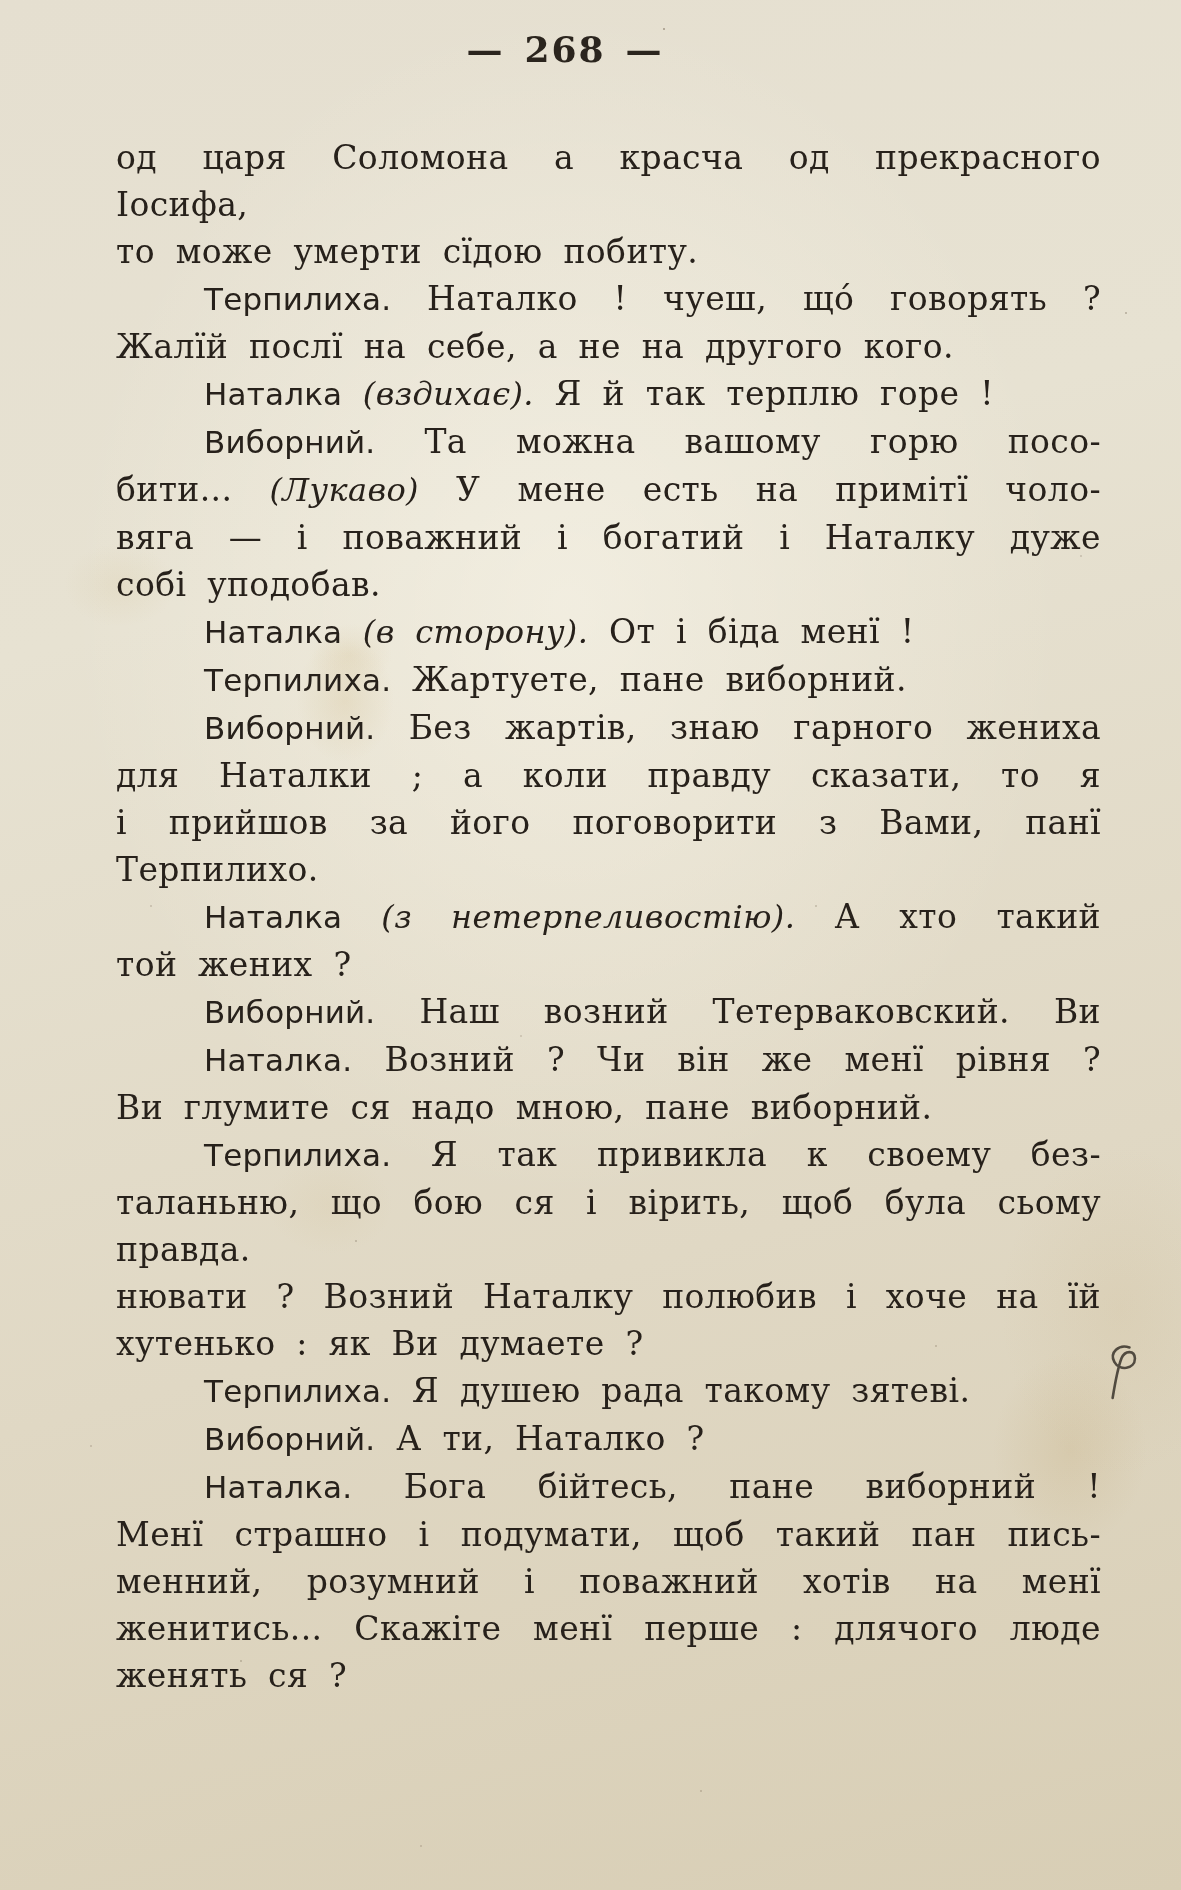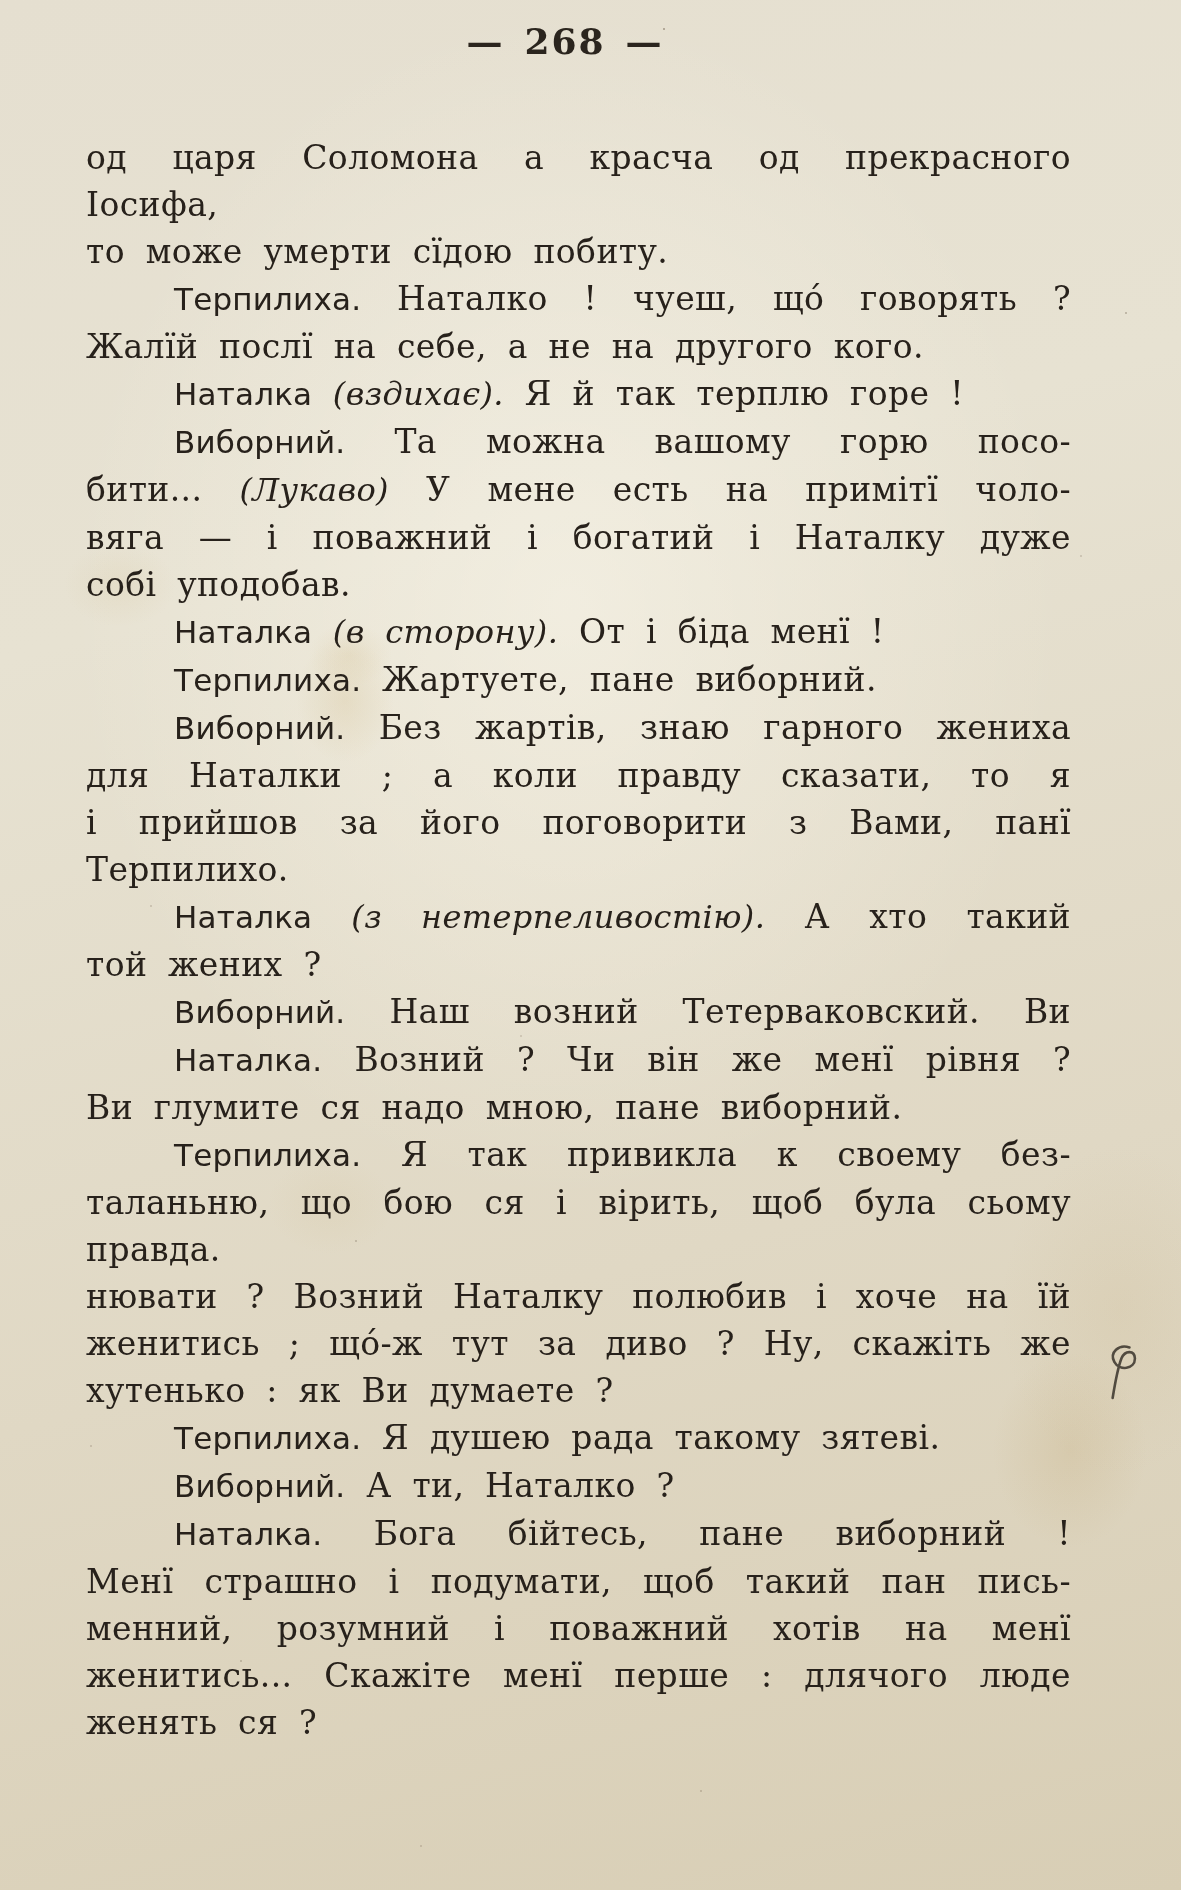--- a/index.html
+++ b/index.html
@@ -15,32 +15,32 @@
       radial-gradient(ellipse 60px 45px at 350px 655px, rgba(197,168,105,0.14), transparent 70%),
       radial-gradient(ellipse 110px 140px at 1070px 1450px, rgba(186,155,95,0.18), transparent 70%),
       radial-gradient(ellipse 160px 220px at 1120px 1310px, rgba(186,155,95,0.10), transparent 75%),
       radial-gradient(ellipse 80px 60px at 120px 585px, rgba(200,175,115,0.12), transparent 70%),
       radial-gradient(ellipse 90px 70px at 330px 1205px, rgba(200,175,115,0.10), transparent 70%),
       radial-gradient(ellipse 60% 45% at 48% 32%, rgba(255,252,242,0.45), transparent 70%),
       linear-gradient(165deg, #e5dfd0 0%, #e7e2d2 30%, #e0d8c4 65%, #d8ceb5 100%);
   }
   .header {
     position: absolute;
-    left: 0; top: 20px;
+    left: 0; top: 28px;
     width: 1130px;
     text-align: center;
     font-size: 36px;
     font-weight: bold;
     letter-spacing: 2px;
     color: #2b251e;
   }
   .header .num { margin: 0 20px; }
   .text-block {
     position: absolute;
-    left: 86px;
+    left: 116px;
     top: 134px;
     width: 985px;
     font-size: 33px;
     line-height: 47px;
     word-spacing: 0.30em;
     letter-spacing: 0.4px;
   }
   .line { white-space: normal; }
   .line.justify { text-align: justify; text-align-last: justify; }
   .line.indent { text-indent: 88px; }
@@ -111,21 +111,20 @@
       <div class="line"><span class="seg-body">Терпилихо.</span></div>
       <div class="line indent justify"><span class="seg-speaker">Наталка</span><span class="seg-stage"> (з нетерпеливостію).</span><span class="seg-body"> А хто такий</span></div>
       <div class="line"><span class="seg-body">той жених ?</span></div>
       <div class="line indent justify"><span class="seg-speaker">Виборний.</span><span class="seg-body"> Наш возний Тетерваковский. Ви</span></div>
       <div class="line indent justify"><span class="seg-speaker">Наталка.</span><span class="seg-body"> Возний ? Чи він же менї рівня ?</span></div>
       <div class="line"><span class="seg-body">Ви глумите ся надо мною, пане виборний.</span></div>
       <div class="line indent justify"><span class="seg-speaker">Терпилиха.</span><span class="seg-body"> Я так привикла к своему без-</span></div>
       <div class="line justify"><span class="seg-body">таланьню, що бою ся і вірить, щоб була сьому</span></div>
       <div class="line"><span class="seg-body">правда.</span></div>
       <div class="line justify"><span class="seg-body">нювати ? Возний Наталку полюбив і хоче на їй</span></div>
-      <div class="line justify"><span class="seg-body">женитись ; що́-ж тут за диво ? Ну, скажіть же</span></div>
       <div class="line"><span class="seg-body">хутенько : як Ви думаете ?</span></div>
       <div class="line indent"><span class="seg-speaker">Терпилиха.</span><span class="seg-body"> Я душею рада такому зятеві.</span></div>
       <div class="line indent"><span class="seg-speaker">Виборний.</span><span class="seg-body"> А ти, Наталко ?</span></div>
       <div class="line indent justify"><span class="seg-speaker">Наталка.</span><span class="seg-body"> Бога бійтесь, пане виборний !</span></div>
       <div class="line justify"><span class="seg-body">Менї страшно і подумати, щоб такий пан пись-</span></div>
       <div class="line justify"><span class="seg-body">менний, розумний і поважний хотів на менї</span></div>
       <div class="line justify"><span class="seg-body">женитись... Скажіте менї перше : длячого люде</span></div>
       <div class="line"><span class="seg-body">женять ся ?</span></div>
     </div>
 

